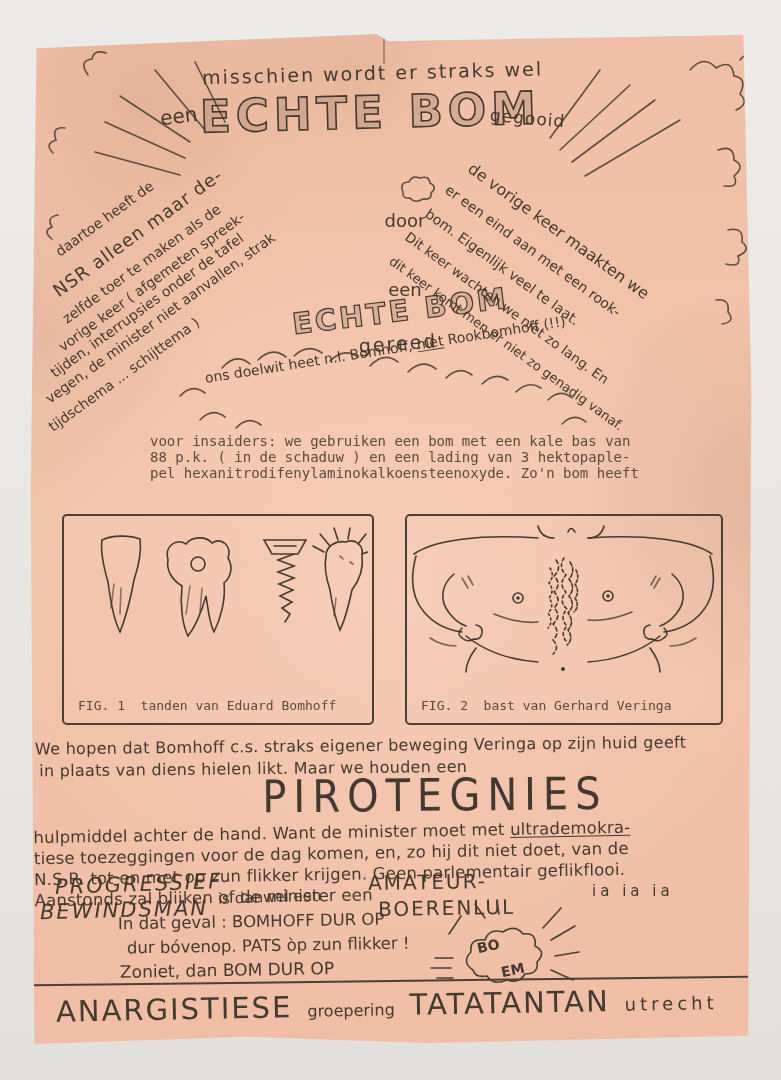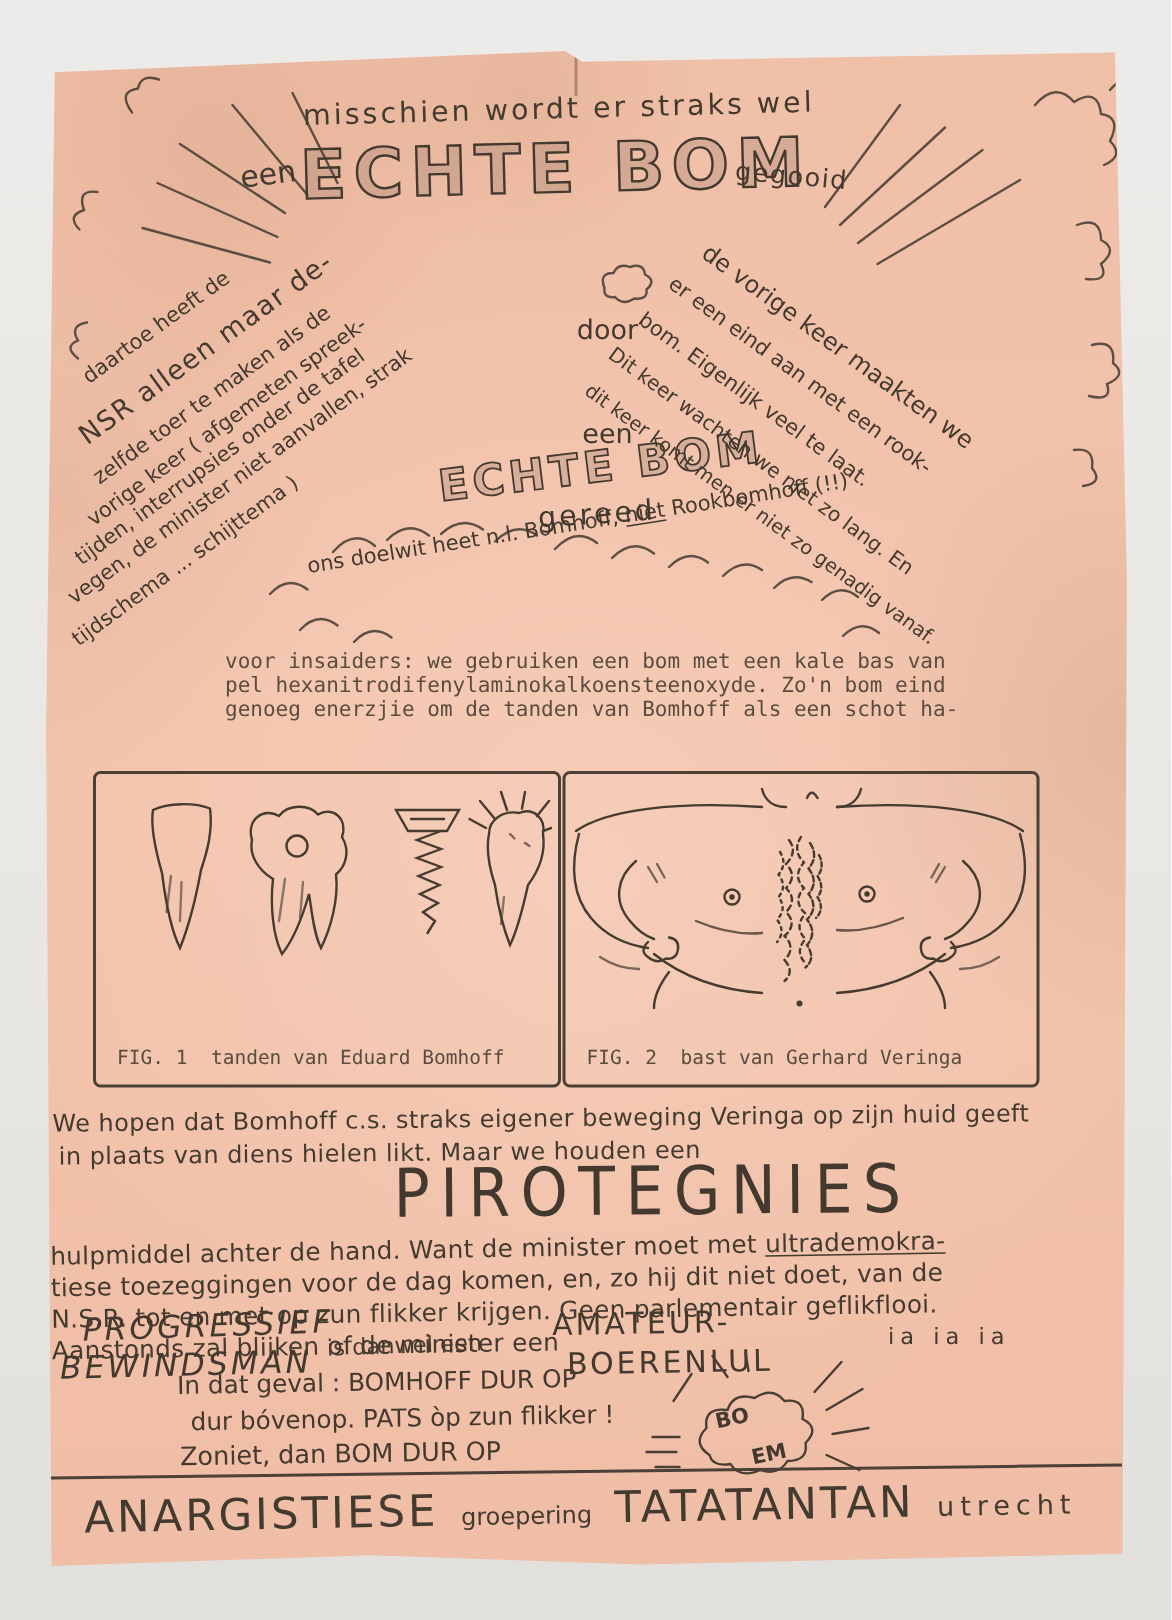--- a/index.html
+++ b/index.html
@@ -134,22 +134,22 @@
 
     <div class="hw ctr" style="left:285px;top:178px;width:180px;font-size:18px;">door</div>
     <div class="hw ctr" style="left:285px;top:247px;width:180px;font-size:18px;">een</div>
     <div class="hw ctr outline-sm" style="left:253px;top:262px;width:235px;font-size:29px;letter-spacing:3px;transform:rotate(-7deg);">ECHTE BOM</div>
     <div class="hw ctr" style="left:298px;top:300px;width:140px;font-size:19px;letter-spacing:2px;transform:rotate(-4deg);">gereed</div>
 
     <div class="hw" style="left:175px;top:338px;font-size:14px;transform:rotate(-9deg);transform-origin:0 50%;"><span>ons doelwit heet n.l. Bomhoff,</span> <span class="ul">niet</span> <span>Rookbomhoff (!!)</span></div>
 
     <div class="tw" style="position:absolute;left:120px;top:402px;font-size:14px;line-height:15.8px;">
       <div>voor insaiders: we gebruiken een bom met een kale bas van</div>
-      <div>pel hexanitrodifenylaminokalkoensteenoxyde. Zo'n bom eind</div>
-      <div>genoeg enerzjie om de tanden van Bomhoff als een schot ha-</div>
+      <div>88 p.k. ( in de schaduw ) en een lading van 3 hektopaple-</div>
+      <div>pel hexanitrodifenylaminokalkoensteenoxyde. Zo'n bom heeft</div>
     </div>
 
     <div class="figbox" style="left:32px;top:482px;width:308px;height:207px;">
       <svg width="300" height="140" viewBox="0 0 300 140" style="position:absolute;left:4px;top:10px;">
         <g stroke="#453b30" stroke-width="1.6" fill="none" stroke-linecap="round">
           <g>
             <path d="M34,14 C44,9 62,9 72,13 C74,28 70,42 66,54 C62,76 56,96 52,106 C46,94 42,72 40,56 C36,42 32,26 34,14 Z"></path>
             <path d="M46,58 l-3,24" opacity="0.6"></path>
               <path d="M53,62 l-1,26" opacity="0.6"></path>
           </g>
@@ -174,21 +174,21 @@
               <path d="M256,26 L245,20"></path>
             <path d="M272,30 l3,3" opacity="0.7"></path>
               <path d="M282,36 l3,2" opacity="0.7"></path>
             <path d="M268,72 l-2,18" opacity="0.6"></path>
           </g>
         </g>
       </svg>
       <div class="cap">FIG. 1  tanden van Eduard Bomhoff</div>
     </div>
 
-    <div class="figbox" style="left:345px;top:482px;width:314px;height:207px;">
+    <div class="figbox" style="left:375px;top:482px;width:314px;height:207px;">
       <svg width="306" height="160" viewBox="0 0 306 160" style="position:absolute;left:3px;top:4px;">
         <g stroke="#453b30" stroke-width="1.6" fill="none" stroke-linecap="round">
           <g>
             <path d="M128,6 C130,14 136,18 144,18"></path>
               <path d="M178,18 C186,18 192,14 194,6"></path>
             <path d="M158,12 q3,-7 7,0"></path>
             <path d="M4,34 C24,20 70,14 128,18"></path>
               <path d="M178,18 C236,14 282,20 302,34"></path>
             <path d="M6,36 C0,58 2,78 14,92 C24,104 38,110 52,112"></path>
             <path d="M300,36 C306,58 304,78 292,92 C282,104 268,110 254,112"></path>

